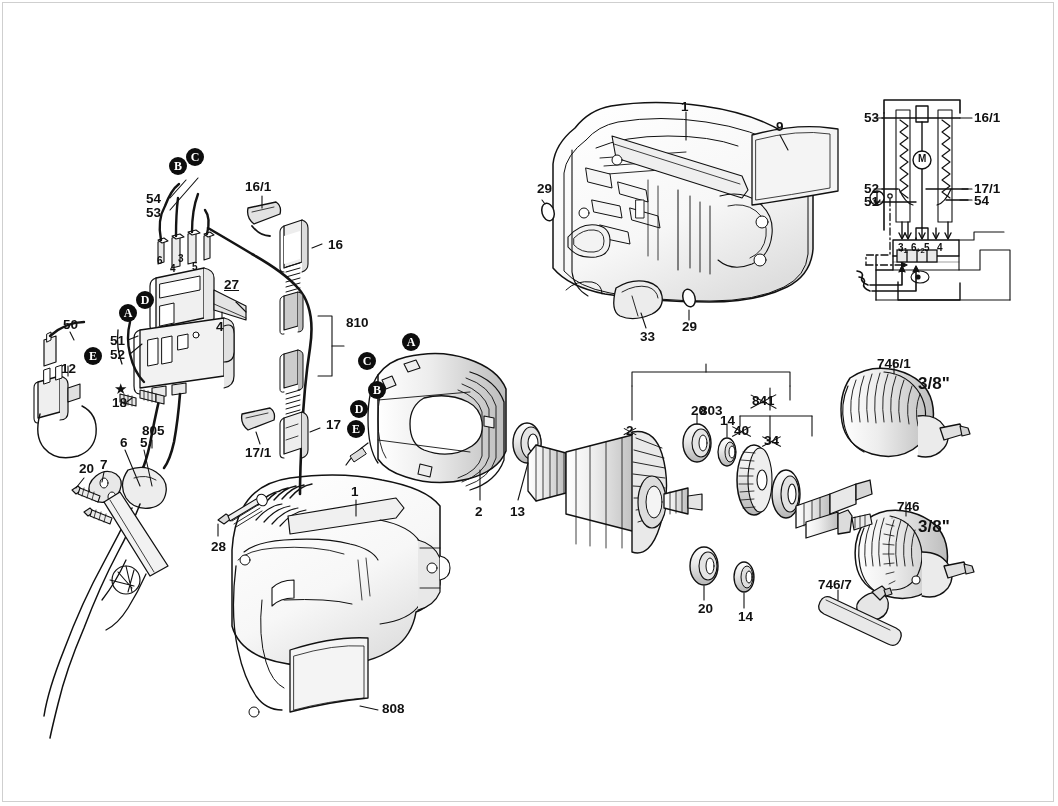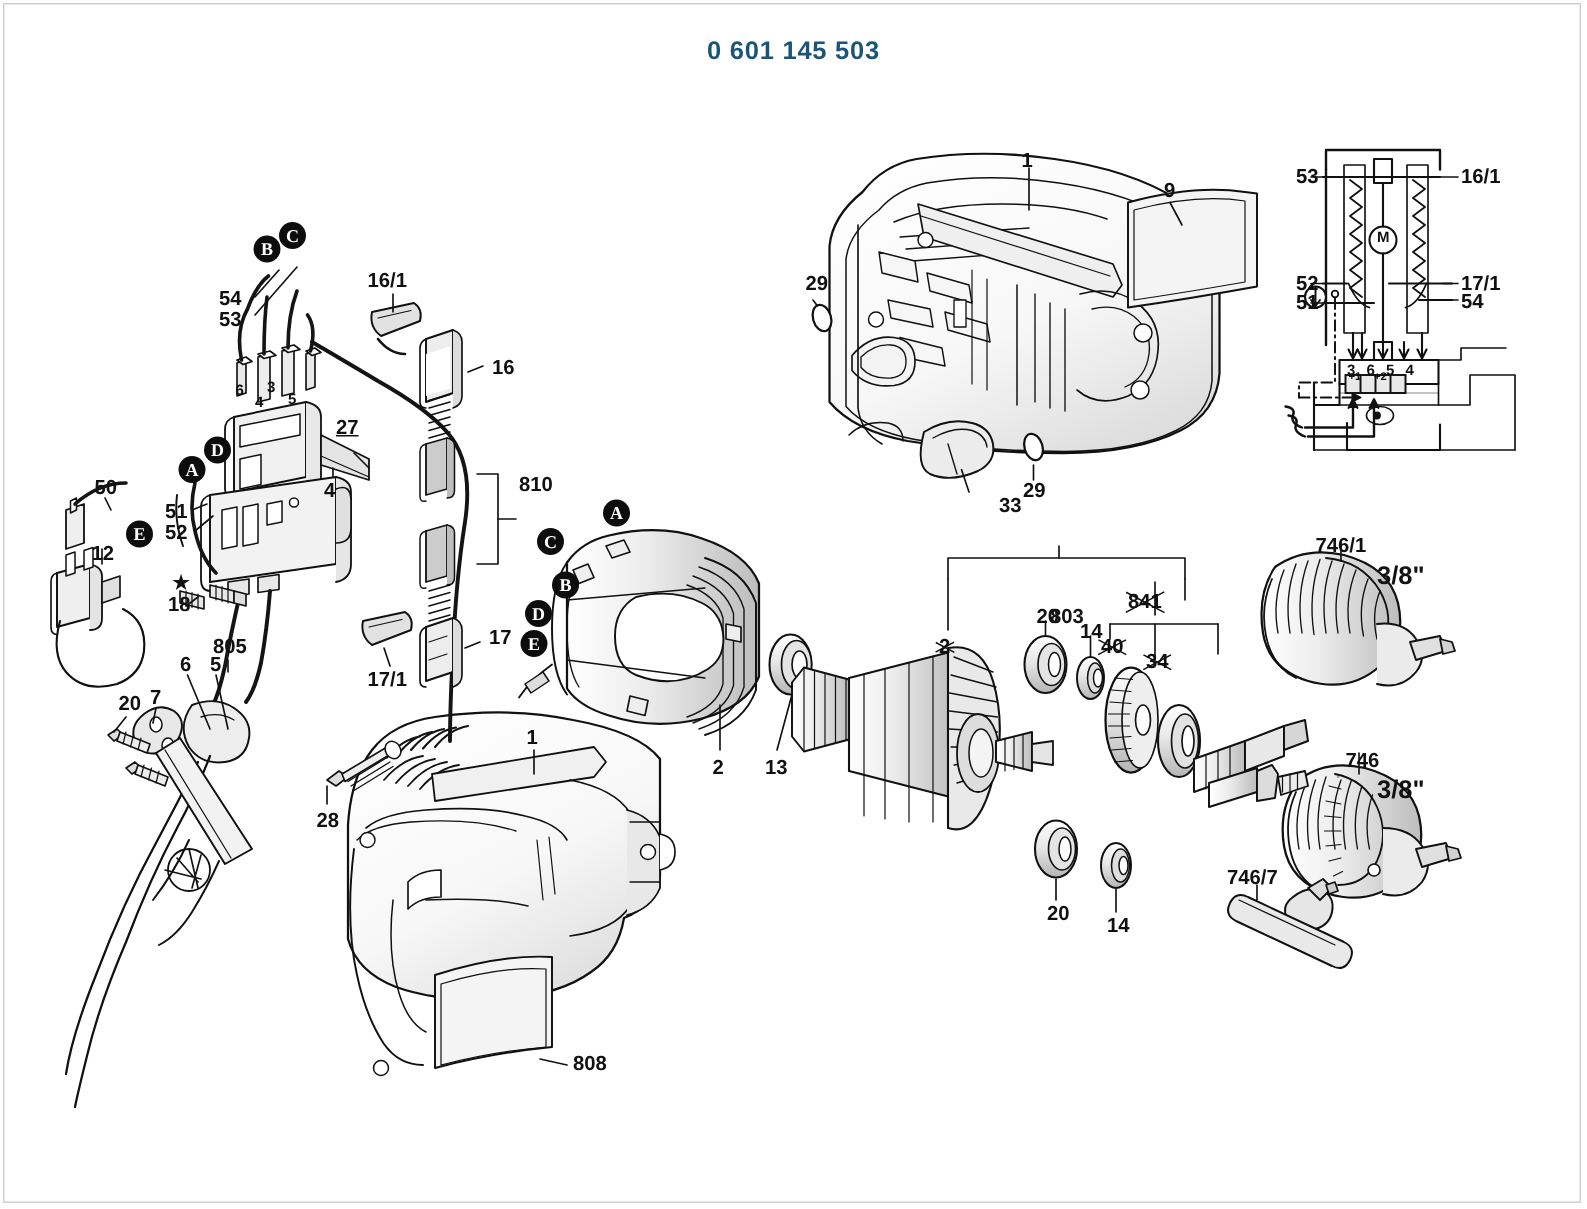--- a/index.html
+++ b/index.html
@@ -91,21 +91,20 @@
     line-height: 1;
   }
 </style>
 </head>
 <body>
 
 <div id="page">
 
   <div id="page-border"></div>
 
-  <div id="title">0 601 145 503</div>
 
   <svg class="art" viewBox="0 0 1058 806">
     <defs>
       <linearGradient id="gMetal" x1="0" y1="0" x2="0" y2="1">
         <stop offset="0%" stop-color="#ffffff"></stop>
         <stop offset="45%" stop-color="#e8e8e8"></stop>
         <stop offset="100%" stop-color="#b5b5b5"></stop>
       </linearGradient>
       <linearGradient id="gMetalH" x1="0" y1="0" x2="1" y2="0">
         <stop offset="0%" stop-color="#ffffff"></stop>
@@ -747,21 +746,21 @@
     <g stroke="#111" fill="none" stroke-width="1.3">
       <rect x="897" y="250" width="40" height="12" fill="#e9e9e9"></rect>
       <path d="M907 250 L907 262 M917 250 L917 262 M927 250 L927 262"></path>
     </g>
   </svg>
 
   <div class="lbl" style="left:681px; top:100px;">1</div>
   <div class="lbl" style="left:776px; top:120px;">9</div>
   <div class="lbl" style="left:537px; top:182px;">29</div>
   <div class="lbl" style="left:682px; top:320px;">29</div>
-  <div class="lbl" style="left:640px; top:330px;margin-left:26px;">33</div>
+  <div class="lbl" style="left:640px; top:330px;">33</div>
 
   <div class="lbl" style="left:351px; top:485px;">1</div>
   <div class="lbl" style="left:211px; top:540px;">28</div>
   <div class="lbl" style="left:382px; top:702px;">808</div>
 
   <div class="lbl" style="left:475px; top:505px;">2</div>
   <div class="lbl" style="left:510px; top:505px;">13</div>
 
   <div class="lbl" style="left:700px; top:360px;margin-top:44px;">803</div>
   <div class="lbl" style="left:691px; top:404px;">20</div>

